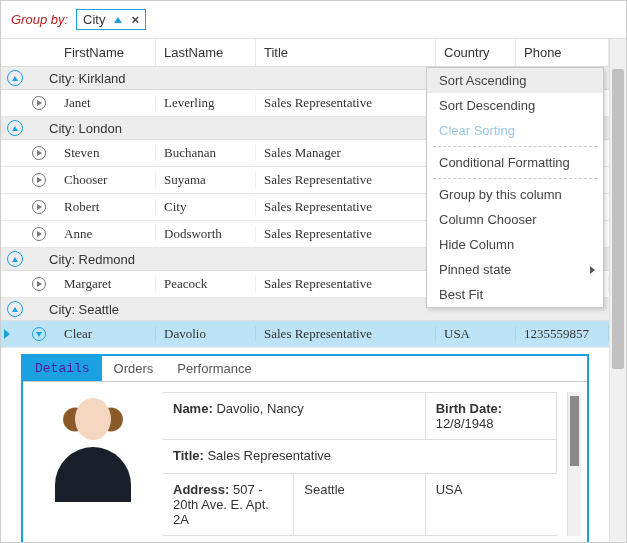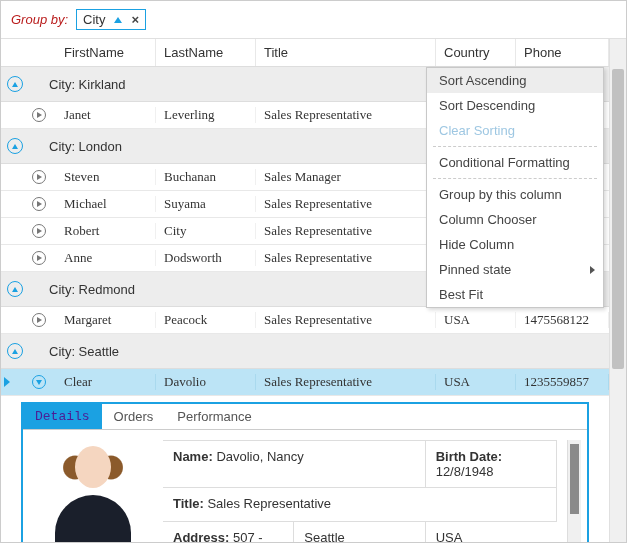--- a/index.html
+++ b/index.html
@@ -86,21 +86,21 @@
     text-align: left;
   }
   .hcell.first { border-right: none; }
 
   
   .group-row {
     display: flex;
     align-items: center;
     background: #ededed;
     border-bottom: 1px solid #ddd;
-    height: 35px;
+    height: 23px;
     padding-left: 6px;
   }
   .collapse-up {
     display:inline-flex;
     width:16px;height:16px;
     border:1.5px solid #1ba1e2;
     border-radius:50%;
     align-items:center;justify-content:center;
     margin-right:6px;
     cursor:pointer;
@@ -340,21 +340,21 @@
             <div class="cell">Steven</div>
             <div class="cell">Buchanan</div>
             <div class="cell">Sales Manager</div>
             <div class="cell">U</div>
             <div class="cell"></div>
           </div>
           <div class="data-row" style="position: relative;">
             <div class="cell first">
               <span class="expand-right"></span>
             </div>
-            <div class="cell">Michael</div>
+            <div class="cell">Chooser</div>
             <div class="cell">Suyama</div>
             <div class="cell">Sales Representative</div>
             <div class="cell">U</div>
             <div class="cell"></div>
           </div>
           <div class="data-row" style="position: relative;">
             <div class="cell first">
               <span class="expand-right"></span>
             </div>
             <div class="cell">Robert</div>

